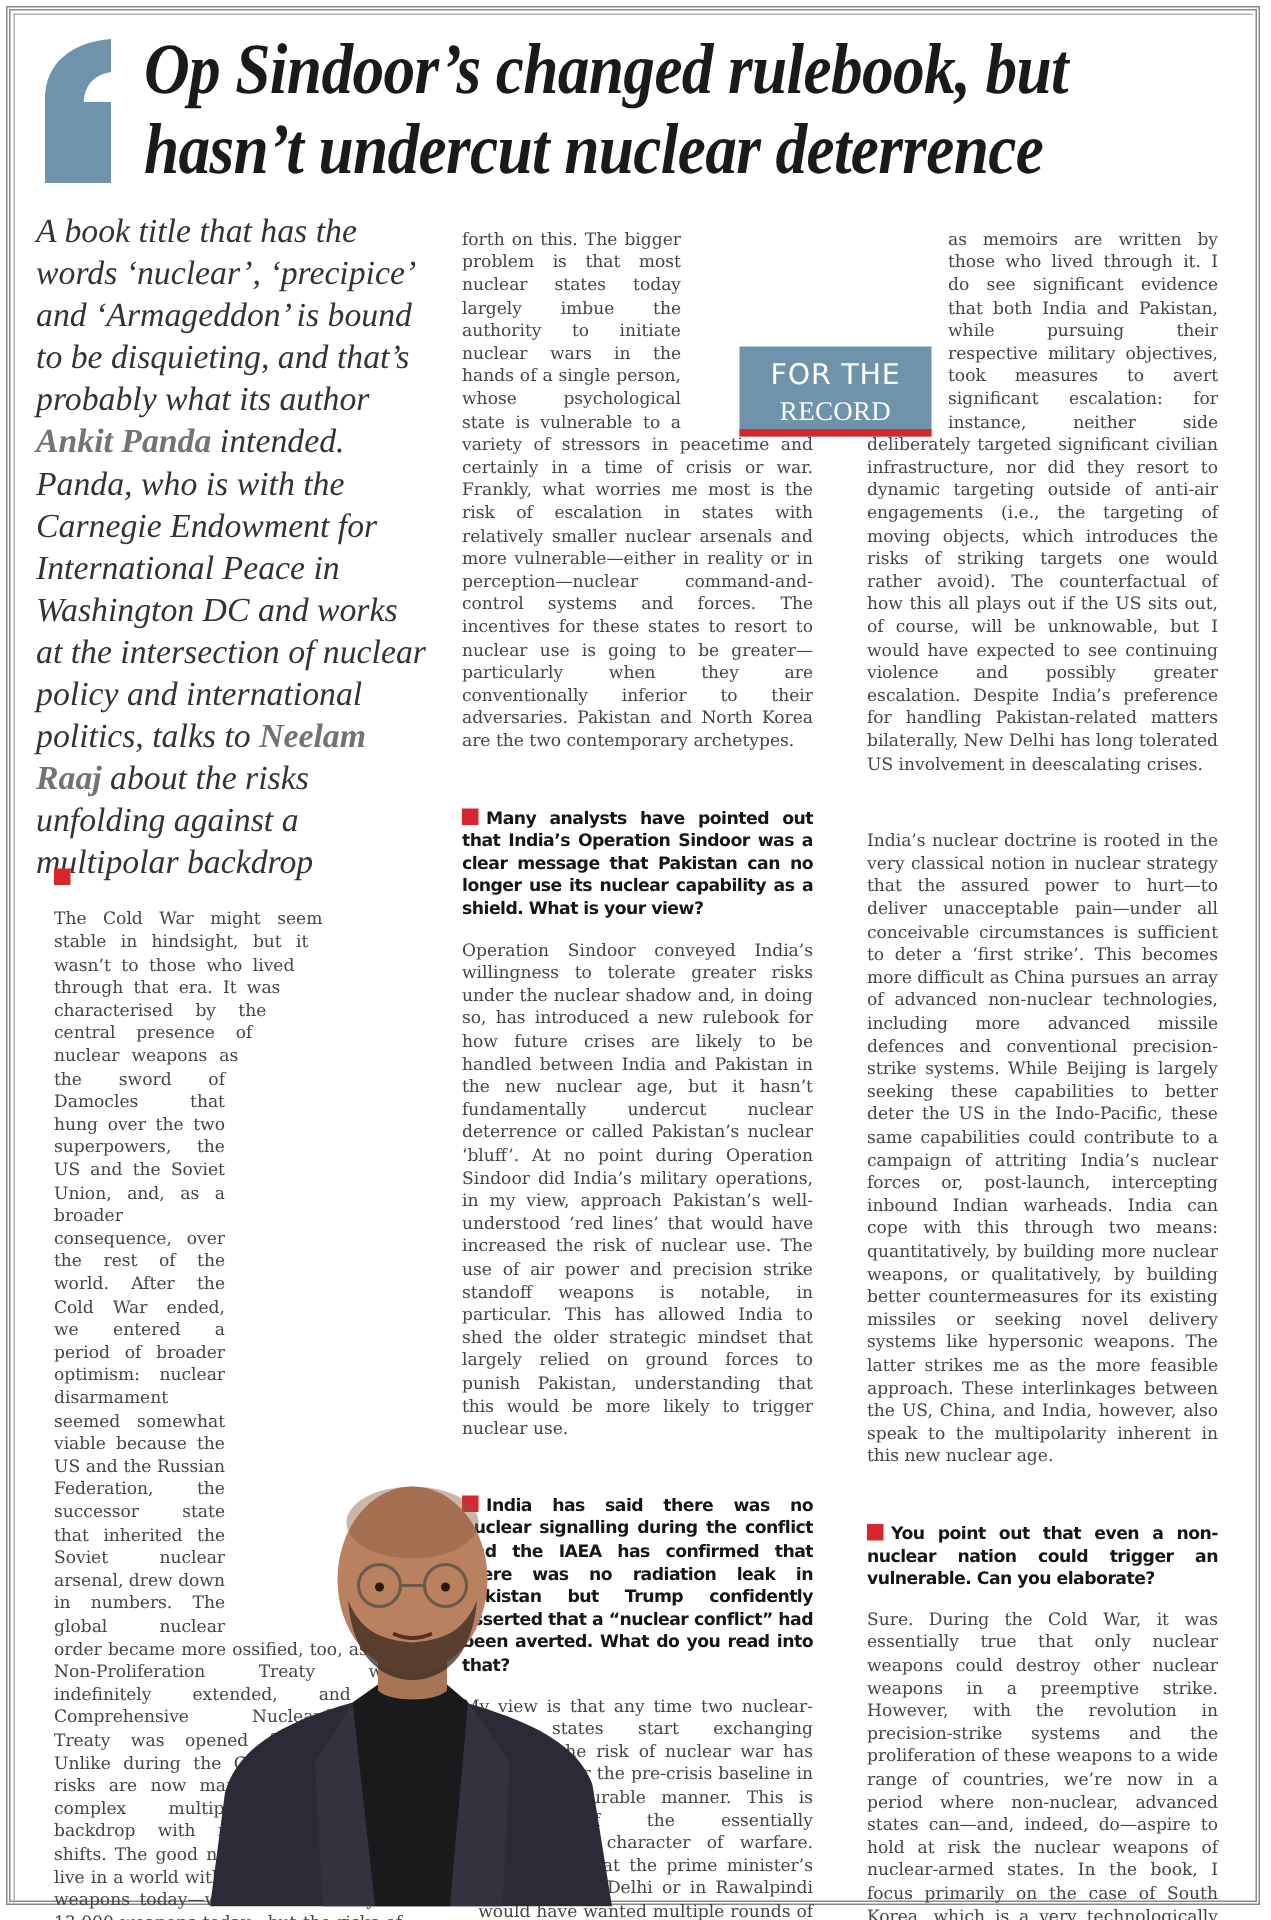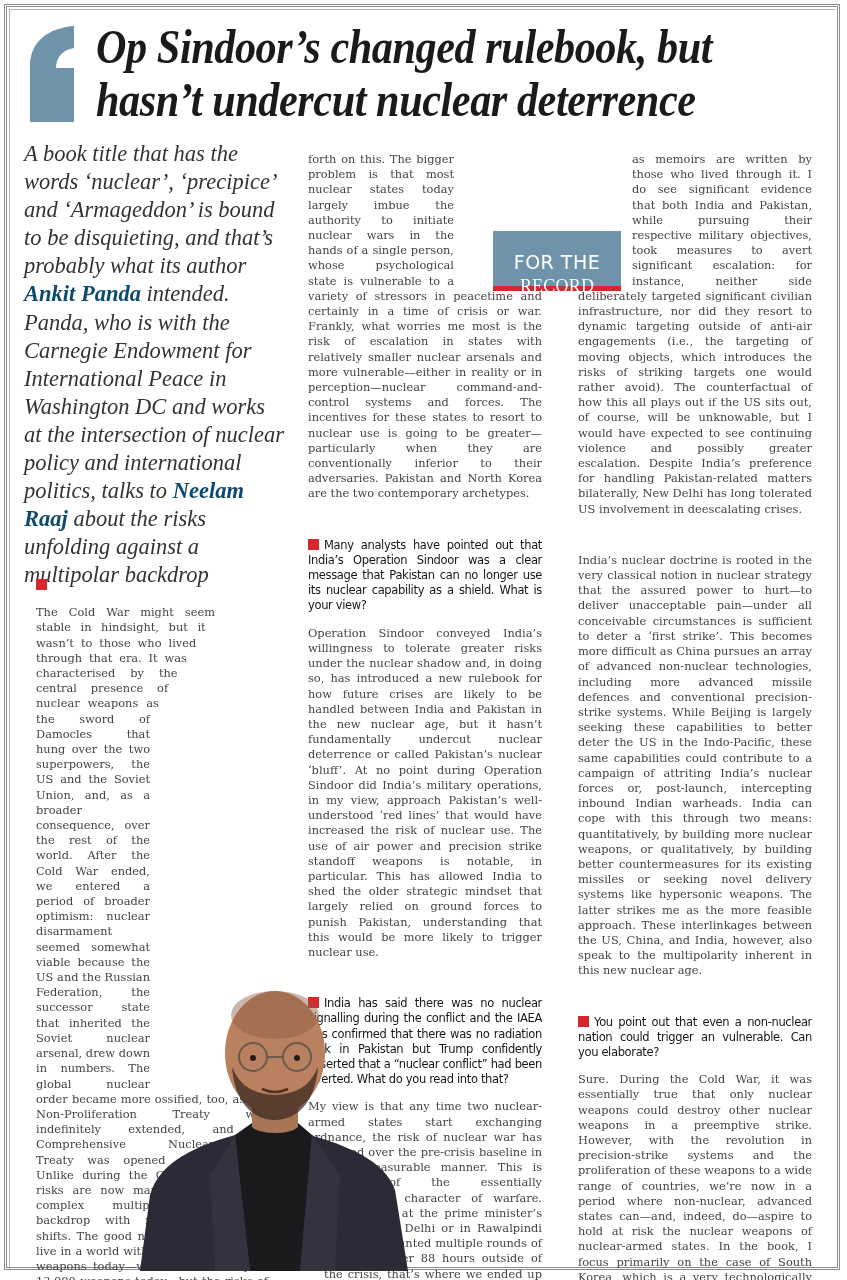--- a/index.html
+++ b/index.html
@@ -3,33 +3,33 @@
 <meta charset="utf-8">
 <style>
   html, body { margin: 0; padding: 0; background: #ffffff; }
   body { width: 847px; height: 1280px; position: relative; overflow: hidden; font-family: "DejaVu Serif", serif; color: #3a3a3a; }
   .frame { position: absolute; left: 4px; top: 4px; width: 836px; height: 1266px; border: 3px double #8a8a8a; box-sizing: border-box; }
   .frame-inner { position: absolute; left: 9px; top: 9px; width: 826px; height: 1260px; border-left: 1px solid #b0b0b0; border-top: 1px solid #b0b0b0; box-sizing: border-box; pointer-events: none; }
   .quote-mark { position: absolute; left: 28px; top: 26px; width: 48px; height: 96px; }
   .headline { position: absolute; left: 96px; top: 20px; width: 740px; margin: 0; font-family: "Liberation Serif", serif; font-style: italic; font-weight: bold; font-size: 48px; line-height: 53px; color: #1a1a1a; letter-spacing: -0.5px; transform: scaleX(0.88); transform-origin: left top; }
   .headline span { display: block; }
   .intro { position: absolute; left: 24px; top: 140px; width: 262px; font-family: "Liberation Serif", serif; font-style: italic; font-size: 22.5px; line-height: 28.1px; color: #333; margin: 0; }
-  .intro b { font-weight: bold; color: #0c4a6e; }
+  .intro b { font-weight: bold; color: #737373; }
   .col { position: absolute; font-family: "DejaVu Serif", serif; font-size: 11.4px; line-height: 15.2px; color: #444; text-align: justify; }
   .col p { margin: 12px; }
-  .q { font-family: "DejaVu Sans", sans-serif; font-weight: normal; font-size: 11.5px; line-height: 15.2px; color: #161616; margin: 0; letter-spacing: -0.35px; }
+  .q { font-family: "DejaVu Sans", sans-serif; font-weight: bold; font-size: 11.5px; line-height: 15.2px; color: #161616; margin: 0; letter-spacing: -0.35px; }
   .sq { display: inline-block; width: 11px; height: 11px; background: #d7262c; margin-right: 5px; vertical-align: -1px; }
   .gap { height: 12px; }
   .col1 { left: 24px; top: 566px; width: 256px; }
   .col2 { left: 296px; top: 140px; width: 258px; }
   .col3 { left: 566px; top: 140px; width: 258px; }
   .float-photo-l { float: right; width: 130px; height: 520px; shape-outside: polygon(100% 0, 100% 100%, 0 100%, 0 160px, 40px 95px, 80px 30px); }
   .float-photo-r { float: left; width: 50px; height: 380px; shape-outside: polygon(0 0, 20% 0, 10% 40px, 30% 90px, 50% 170px, 90% 250px, 100% 380px, 0 380px); }
   .for-record { position: absolute; left: 493px; top: 231px; width: 128px; height: 60px; background: #6f93ab; border-bottom: 5px solid #d7262c; box-sizing: border-box; text-align: center; font-family: "DejaVu Sans", sans-serif; color: #ffffff; }
-  .for-record .l1 { font-size: 19px; line-height: 22px; padding-top: 20px; letter-spacing: 0.5px; }
+  .for-record .l1 { font-size: 19px; line-height: 22px; padding-top: 8px; letter-spacing: 0.5px; }
   .for-record .l2 { font-size: 18px; line-height: 26px; letter-spacing: 0.2px; font-family: Liberation Serif, serif; }
   .photo { position: absolute; left: 140px; top: 985px; width: 268px; height: 286px; overflow: hidden; }
 </style>
 </head>
 <body>
 
 <div class="frame"></div>
 <div class="frame-inner"></div>
 
 <svg class="quote-mark" viewBox="0 0 48 96">

